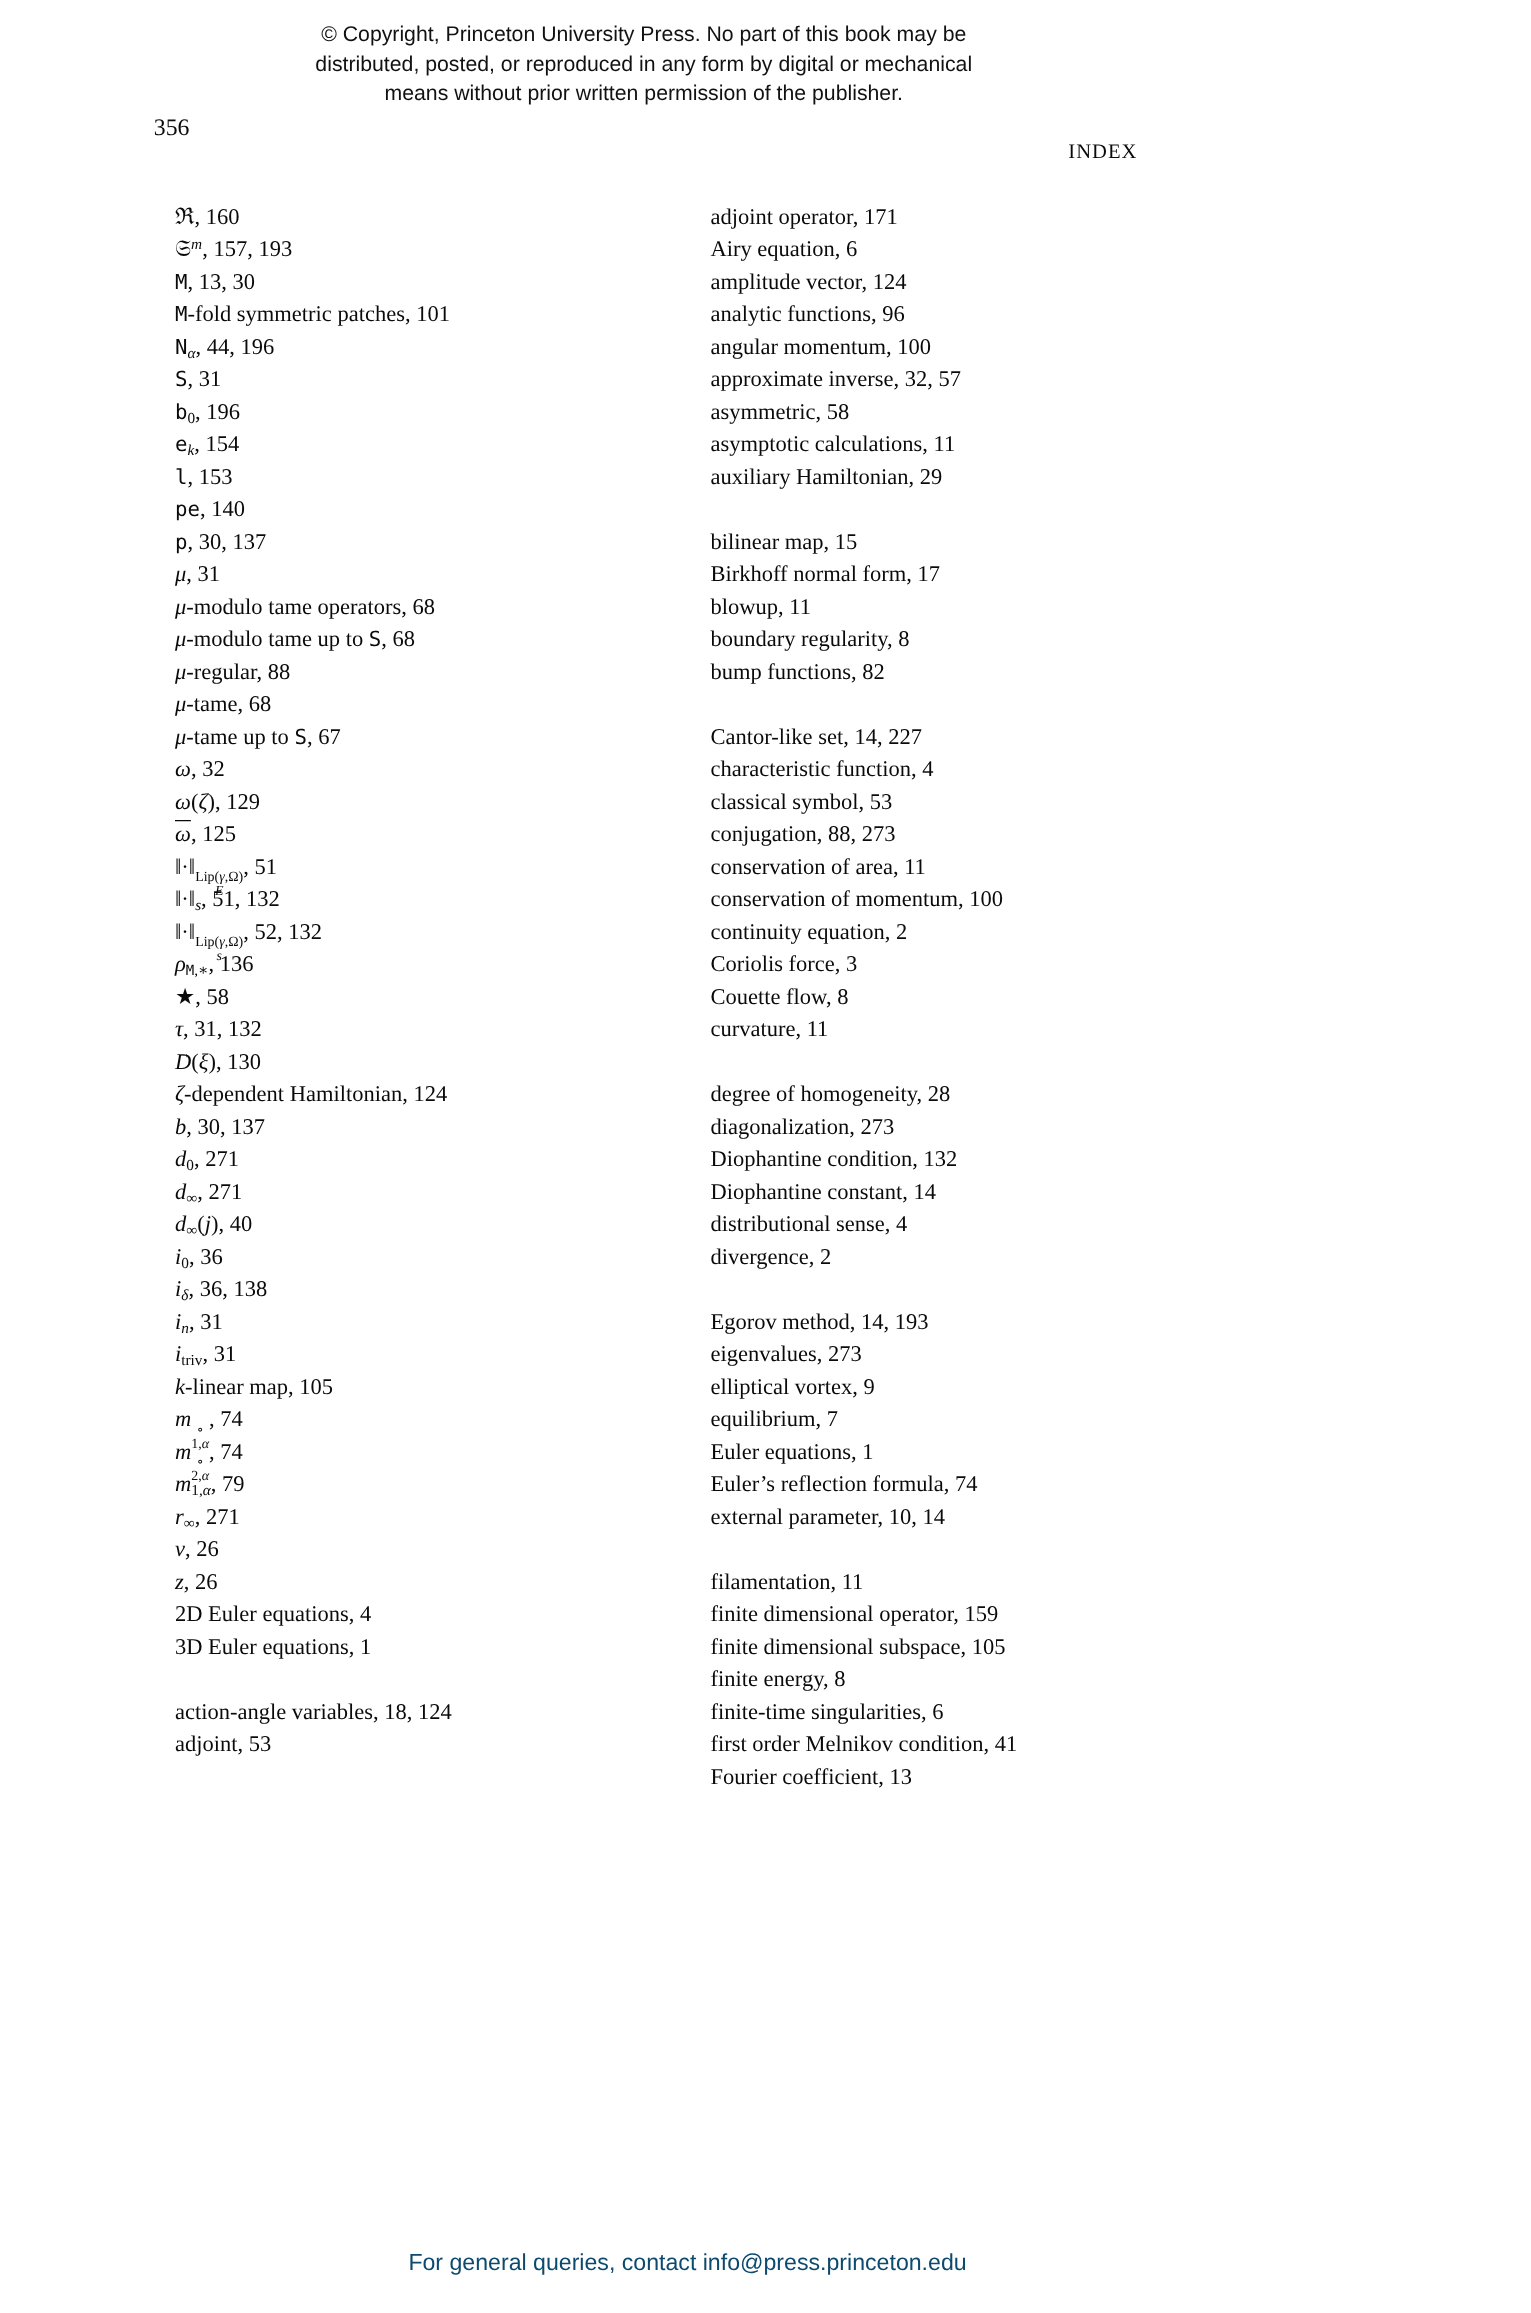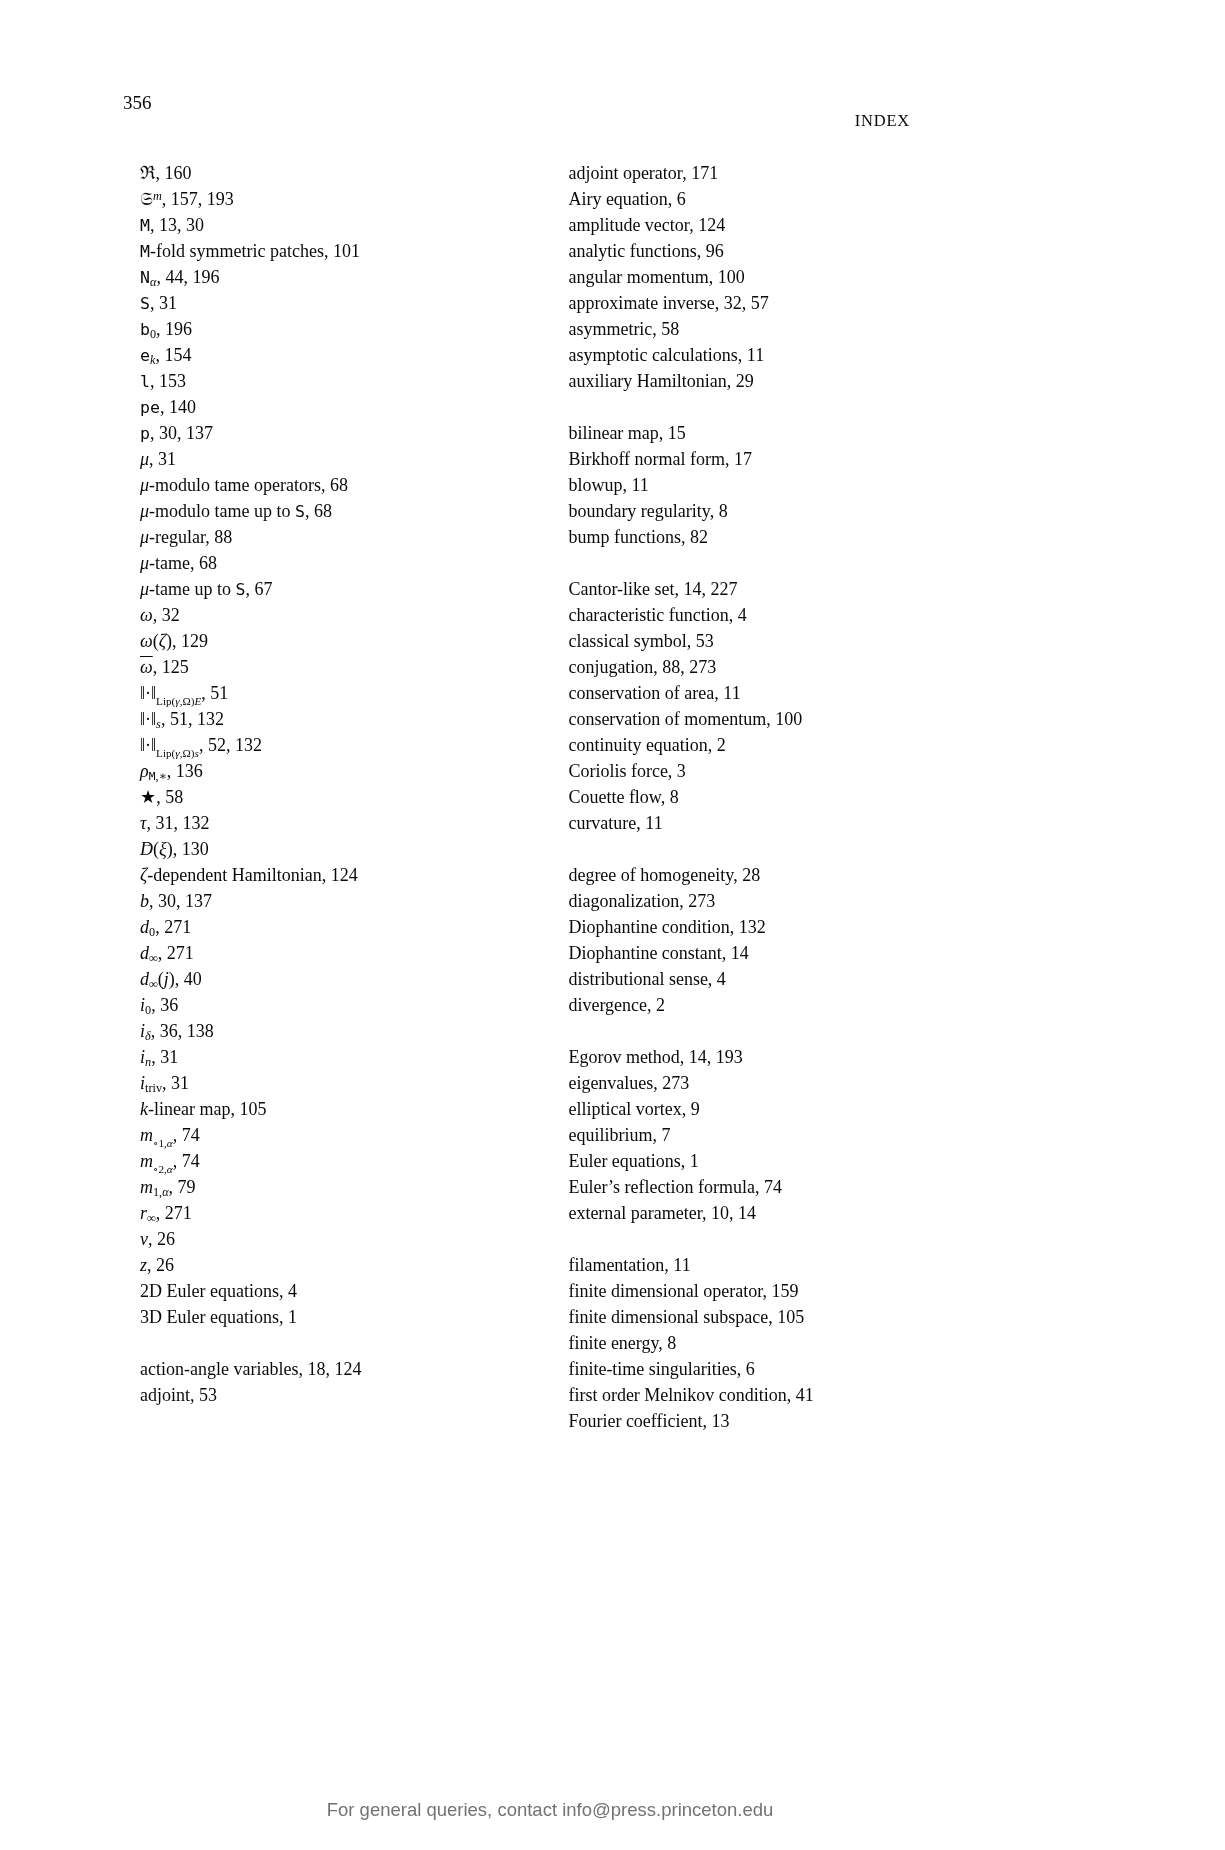--- a/index.html
+++ b/index.html
@@ -35,38 +35,43 @@
     font-size:18px;line-height:26px;height:26px;
     white-space:nowrap;
   }
   sub,sup{font-size:68%;line-height:0;}
   sub{vertical-align:-0.25em;}
   sup{vertical-align:0.45em;}
   .tt{font-family:"DejaVu Sans Mono","Liberation Mono",monospace;font-size:0.92em;}
   .frak{font-size:1.02em;}
   .ov{text-decoration:overline;}
   .ss{
-    display:inline-flex;flex-direction:row;align-items:center;
+    display:inline-flex;flex-direction:column;align-items:center;
     vertical-align:-0.5em;line-height:1.05;font-size:0.62em;
   }
   .ss sup,.ss sub{font-size:1em;vertical-align:baseline;line-height:1.05;}
   .vec{position:relative;display:inline-block;}
   .vec::after{content:"→";position:absolute;left:0.18em;top:-0.58em;font-size:0.6em;}
   .footer{
     position:absolute;top:1799px;left:0;width:1100px;
     text-align:center;
     font-family:"Liberation Sans","DejaVu Sans",sans-serif;
-    font-size:18.5px;color:#737373;
+    font-size:18.5px;color:#0c4a6e;
   }
 </style>
 </head>
 <body>
 
 <div class="page">
 
+  <div class="copyright">
+    <div>© Copyright, Princeton University Press. No part of this book may be</div>
+    <div>distributed, posted, or reproduced in any form by digital or mechanical</div>
+    <div>means without prior written permission of the publisher.</div>
+  </div>
 
   <div class="pagehead">
     <span class="pagenum">356</span>
     <span class="idx">INDEX</span>
   </div>
 
   <div class="cols">
     <div class="colL" id="col-left">
         <div class="group">
           <div class="entry"><span class="frak">ℜ</span>, 160</div>

